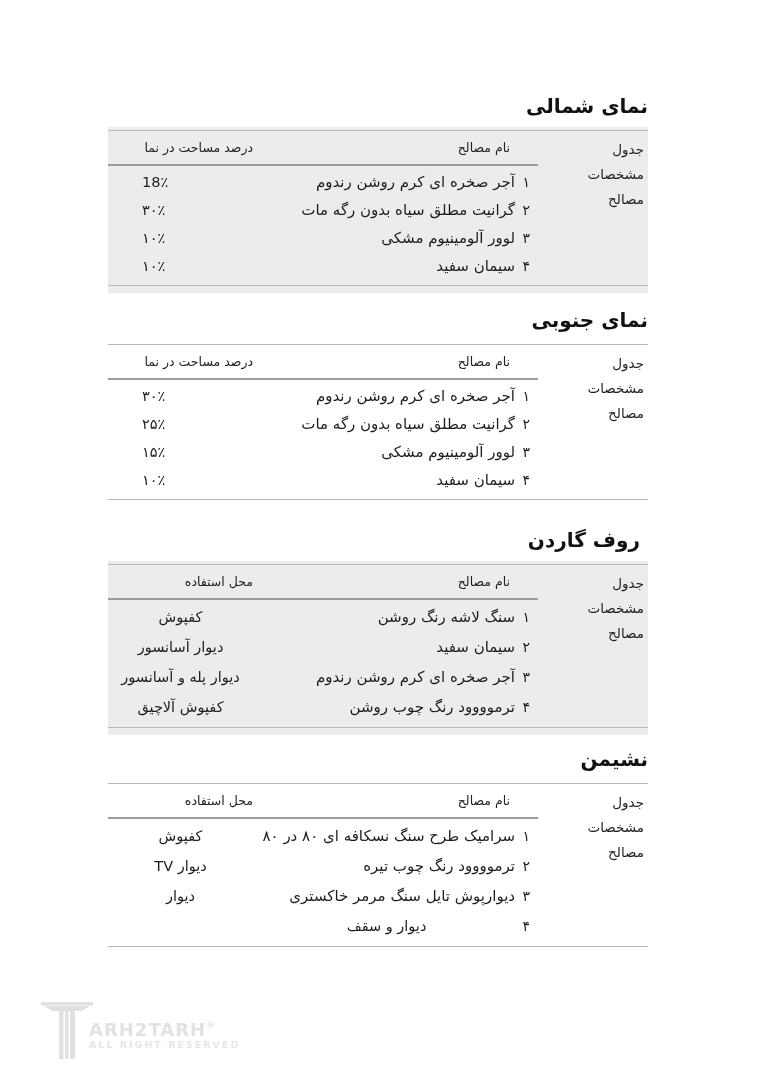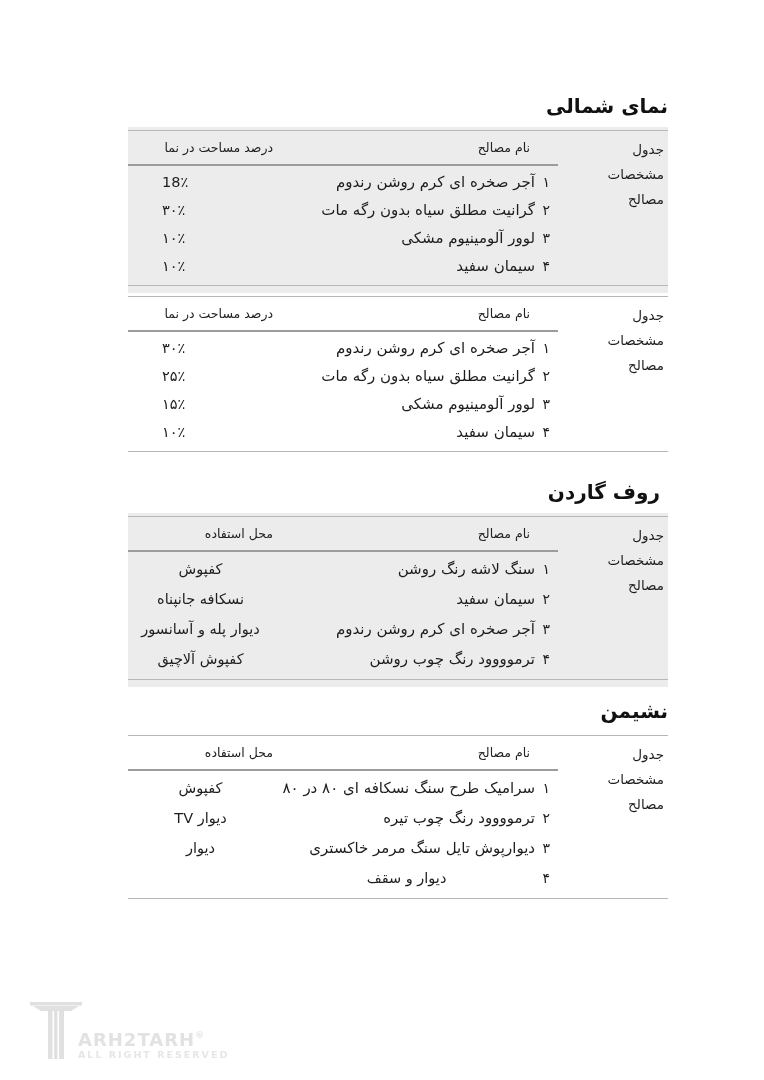--- a/index.html
+++ b/index.html
@@ -5,21 +5,21 @@
   html,body{margin:0;padding:0;background:#ffffff;}
   .page{
     position:relative;
     width:764px;height:1080px;
     background:#ffffff;
     font-family:"DejaVu Sans",sans-serif;
     color:#1d1d1d;
     direction:rtl;
     overflow:hidden;
   }
-  .content{position:absolute;left:128px;top:0;width:540px;}
+  .content{position:absolute;left:108px;top:0;width:540px;}
 
   .sec-title{
     font-size:20px;line-height:28px;font-weight:600;
     color:#111;text-align:right;margin:0;
   }
   .t1{margin:92px 0 7px;}
   .t2{margin:13px 0 7px;}
   .t3{margin:19px 8px 7px;}
   .t4{margin:10px 0 7px;}
 
@@ -48,23 +48,23 @@
     align-items:center;height:28px;font-size:15px;
   }
   .tbl.tall .row{height:30px;}
   .cell-num{font-size:14px;text-align:right;padding-right:8px;}
   .cell-name{text-align:right;padding-right:5px;white-space:nowrap;}
   .cell-val{font-size:14.5px;}
   .cell-val.pct{direction:ltr;text-align:left;padding-left:34px;}
   .cell-val.loc{text-align:center;}
 
   .watermark{
-    position:absolute;left:29px;top:999px;
+    position:absolute;left:40px;top:999px;
     direction:ltr;text-align:left;color:#e2e2e2;
-    display:flex;align-items:flex-end;
+    display:flex;align-items:flex-start;
   }
   .wm-icon{display:block;}
   .wm-text{margin-left:-5px;padding-top:17px;}
   .wm-brand{
     font-size:18px;font-weight:bold;letter-spacing:1px;
     line-height:18px;color:#e2e2e2;white-space:nowrap;
   }
   .wm-reg{font-size:9px;vertical-align:8px;letter-spacing:0;}
   .wm-tagline{
     font-size:9.5px;font-weight:bold;letter-spacing:2px;
@@ -111,20 +111,21 @@
               <span class="cell-num">۴</span>
               <span class="cell-name">سیمان سفید</span>
               <span class="cell-val pct">۱۰٪</span>
             </div>
           </div>
         </div>
       </div>
       <div class="hline"></div>
     </div>
 
+    <h2 class="sec-title t2">نمای جنوبی</h2>
     <div class="tbl">
       <div class="hline"></div>
       <div class="tbl-grid">
         <div class="rowheader">
           <div>جدول</div>
           <div>مشخصات</div>
           <div>مصالح</div>
         </div>
         <div class="main">
           <div class="thead">
@@ -174,21 +175,21 @@
           </div>
           <div class="rows">
             <div class="row">
               <span class="cell-num">۱</span>
               <span class="cell-name">سنگ لاشه رنگ روشن</span>
               <span class="cell-val loc">کفپوش</span>
             </div>
             <div class="row">
               <span class="cell-num">۲</span>
               <span class="cell-name">سیمان سفید</span>
-              <span class="cell-val loc">نسکافه جانپناه</span>
+              <span class="cell-val loc">دیوار آسانسور</span>
             </div>
             <div class="row">
               <span class="cell-num">۳</span>
               <span class="cell-name">آجر صخره ای کرم روشن رندوم</span>
               <span class="cell-val loc">دیوار پله و آسانسور</span>
             </div>
             <div class="row">
               <span class="cell-num">۴</span>
               <span class="cell-name">ترموووود رنگ چوب روشن</span>
               <span class="cell-val loc">کفپوش آلاچیق</span>

